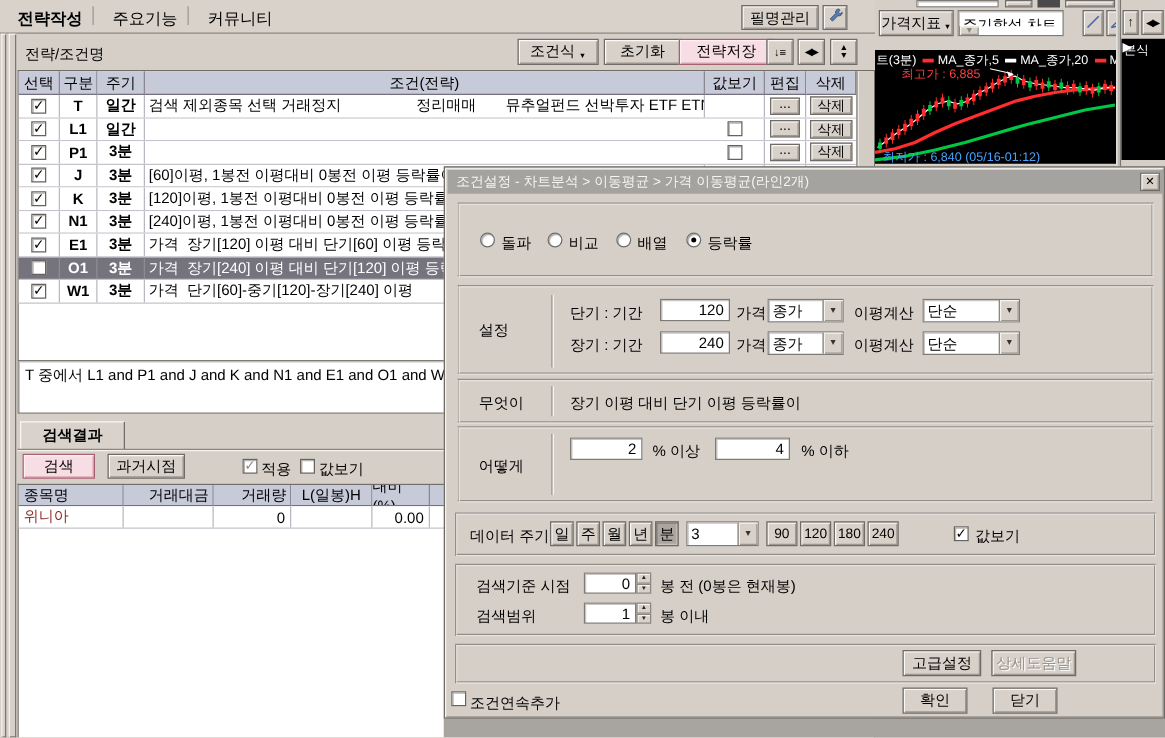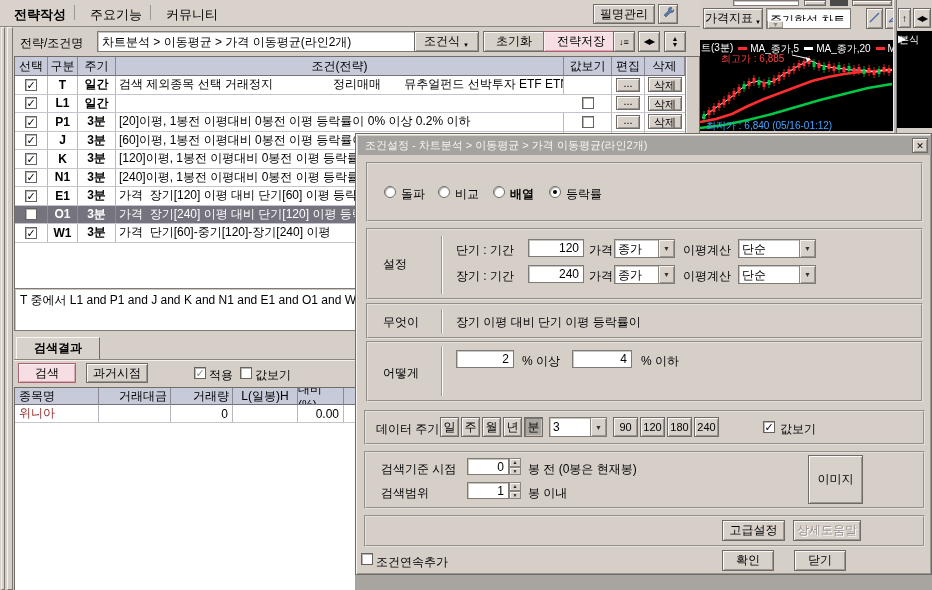--- a/index.html
+++ b/index.html
@@ -60,21 +60,20 @@
   </div>
 </div>
 
 <div class="abs" style="left:0;top:27px;width:14px;height:563px;background:#d6cfc8;">
   <div class="abs" style="left:1px;top:0;width:4px;height:563px;border:1px solid;border-color:#f5f2ee #7a7772 #7a7772 #f5f2ee;"></div>
   <div class="abs" style="left:7px;top:0;width:6px;height:563px;border:1px solid;border-color:#f5f2ee #7a7772 #7a7772 #f5f2ee;"></div>
 </div>
 
 <div class="abs" style="left:14px;top:29px;width:688px;height:26px;">
   <span class="abs" style="left:6px;top:6px;">전략/조건명</span>
-  <div class="abs sunken" style="left:83px;top:2px;width:318px;height:21px;padding:2px 0 0 4px;white-space:nowrap;overflow:hidden;">차트분석 &gt; 이동평균 &gt; 가격 이동평균(라인2개)</div>
   <div class="btn" style="left:400px;top:2px;width:65px;height:21px;">
     <span>조건식</span>
       <span style="font-size:6px;margin:6px 0 0 3px;">▼</span>
   </div>
   <div class="btn" style="left:469px;top:2px;width:62px;height:21px;">초기화</div>
   <div class="btn pink" style="left:529px;top:2px;width:76px;height:21px;">전략저장</div>
   <div class="btn" style="left:599px;top:2px;width:22px;height:21px;font-size:9px;">
       <span>↓≡</span>
     </div>
   <div class="btn" style="left:624px;top:2px;width:22px;height:21px;font-size:8px;letter-spacing:-1px;">
@@ -126,21 +125,20 @@
         <div class="tcell" style="left: 630px; width: 40px; border-right: none;">
           <div class="mini-btn" style="width: 34px; height: 15px; line-height: 14px; font-size: 11px;">삭제</div>
         </div>
       </div>
       <div class="trow" style="top: 37px;">
         <div class="tcell" style="left: 0px; width: 33px;">
           <div class="cb" style="position: static;">✓</div>
         </div>
         <div class="tcell" style="left: 33px; width: 30px; font-weight: bold;">P1</div>
         <div class="tcell" style="left: 63px; width: 38px; font-weight: bold;">3분</div>
-        <div class="tcell" style="left: 101px; width: 448px; justify-content: flex-start; padding-left: 3px; white-space: pre;">[20]이평, 1봉전 이평대비 0봉전 이평 등락률이 0% 이상 0.2% 이하</div>
         <div class="tcell" style="left: 549px; width: 48px;">
           <div class="cb" style="position: static;"></div>
         </div>
         <div class="tcell" style="left: 597px; width: 33px;">
           <div class="mini-btn" style="width: 24px; height: 14px; line-height: 8px;">...</div>
         </div>
         <div class="tcell" style="left: 630px; width: 40px; border-right: none;">
           <div class="mini-btn" style="width: 34px; height: 15px; line-height: 14px; font-size: 11px;">삭제</div>
         </div>
       </div>
@@ -433,21 +431,21 @@
       </div>
   </div>
 
   <div class="group" style="left:10px;top:28px;width:557px;height:60px;"></div>
   <div id="radio-zone" class="abs" style="left:0;top:0;width:577px;height:0;">
       <div class="radio" style="left: 28px; top: 52px;"></div>
       <div class="dlabel" style="left: 45px; top: 52px;">돌파</div>
       <div class="radio" style="left: 82px; top: 52px;"></div>
       <div class="dlabel" style="left: 99px; top: 52px;">비교</div>
       <div class="radio" style="left: 137px; top: 52px;"></div>
-      <div class="dlabel" style="left: 154px; top: 52px; font-weight: bold;">배열</div>
+      <div class="dlabel" style="left: 154px; top: 52px;">배열</div>
       <div class="radio" style="left: 193px; top: 52px;">
         <div class="dot"></div>
       </div>
       <div class="dlabel" style="left: 210px; top: 52px;">등락률</div>
     </div>
 
   <div class="group" style="left:10px;top:94px;width:557px;height:72px;"></div>
   <span class="dlabel" style="left:27px;top:122px;">설정</span>
   <div class="vline" style="left:85px;top:102px;height:58px;"></div>
   <span class="dlabel" style="left:100px;top:108px;">단기 : 기간</span>
@@ -518,21 +516,20 @@
       <div>▼</div>
     </div>
   <span class="dlabel" style="left:172px;top:327px;">봉 전 (0봉은 현재봉)</span>
   <span class="dlabel" style="left:25px;top:351px;">검색범위</span>
   <div class="field" style="left:111px;top:348px;width:42px;height:17px;">1</div>
   <div class="spin" style="left:153px;top:348px;height:17px;">
       <div>▲</div>
       <div>▼</div>
     </div>
   <span class="dlabel" style="left:172px;top:351px;">봉 이내</span>
-  <div class="btn" style="left:452px;top:321px;width:55px;height:49px;">이미지</div>
 
   <div class="group" style="left:8px;top:381px;width:561px;height:32px;"></div>
   <div class="btn" style="left:366px;top:386px;width:63px;height:21px;">고급설정</div>
   <div class="btn disabled" style="left:437px;top:386px;width:68px;height:21px;">상세도움말</div>
 
   <span class="cb abs" style="left:5px;top:419px;"></span>
   <span class="dlabel" style="left:20px;top:420px;">조건연속추가</span>
   <div class="btn" style="left:366px;top:416px;width:52px;height:21px;">확인</div>
   <div class="btn" style="left:438px;top:416px;width:52px;height:21px;">닫기</div>
 </div>

